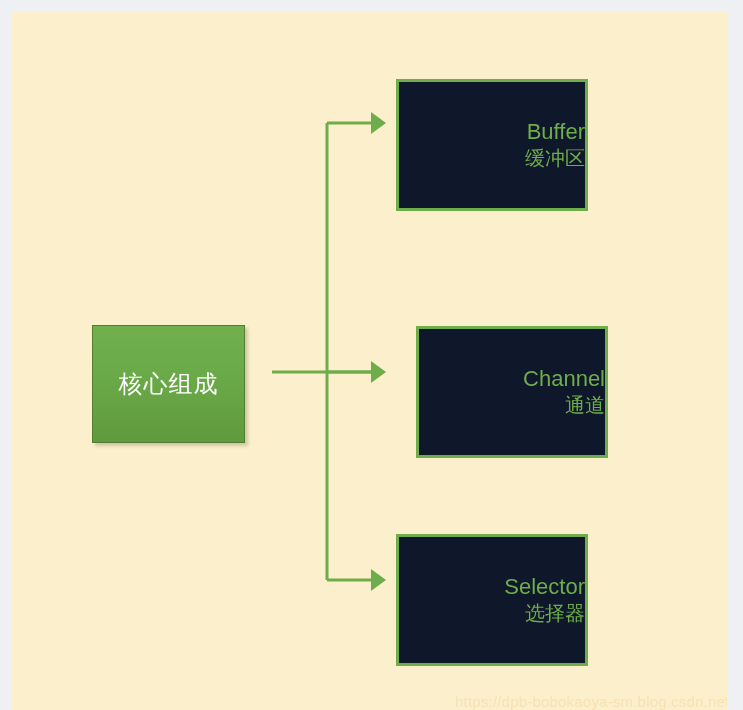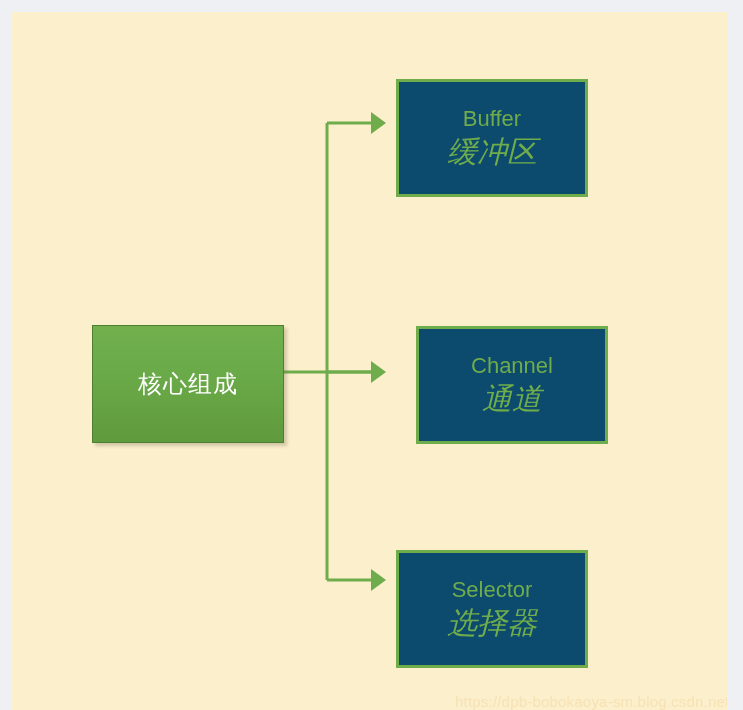--- a/index.html
+++ b/index.html
@@ -40,21 +40,21 @@
     width: 743px;
     height: 710px;
     pointer-events: none;
   }
 
   
   .node-source {
     position: absolute;
     left: 80px;
     top: 313px;
-    width: 192px;
+    width: 153px;
     height: 118px;
     box-sizing: border-box;
     border: 1px solid #4e7f31;
     background: linear-gradient(to bottom, #71b04d 0%, #6aa948 45%, #5f9a3c 100%);
     box-shadow: 3px 3px 3px rgba(120, 110, 80, 0.30);
     display: flex;
     align-items: center;
     justify-content: center;
   }
   .node-source .label {
@@ -63,46 +63,45 @@
     line-height: 1.35;
     letter-spacing: 1px;
     text-align: center;
   }
 
   
   .node-target {
     position: absolute;
     left: 384px;
     width: 192px;
-    height: 118px;
+    height: 132px;
     box-sizing: border-box;
     border: 3px solid #6fac4b;
-    background: #0c4a6e;
+    background: #0f172a;
     display: flex;
     flex-direction: column;
-    align-items: center;
+    align-items: flex-end;
     justify-content: center;
   }
   .node-target .line-en {
     color: #6fac4b;
     font-size: 22px;
     line-height: 1.28;
     text-align: center;
   }
   .node-target .line-zh {
     color: #6fac4b;
-    font-size: 30px;
+    font-size: 20px;
     line-height: 1.28;
     text-align: center;
-    font-style: italic;
   }
 
   #node-buffer   { top: 67px; }
   #node-channel  { top: 314px; margin-left: 20px; }
-  #node-selector { top: 538px; }
+  #node-selector { top: 522px; }
 
   
   .watermark {
     position: absolute;
     left: 443px;
     top: 681px;
     color: #f6e2b4;
     font-size: 15px;
     letter-spacing: 0.2px;
     white-space: nowrap;

